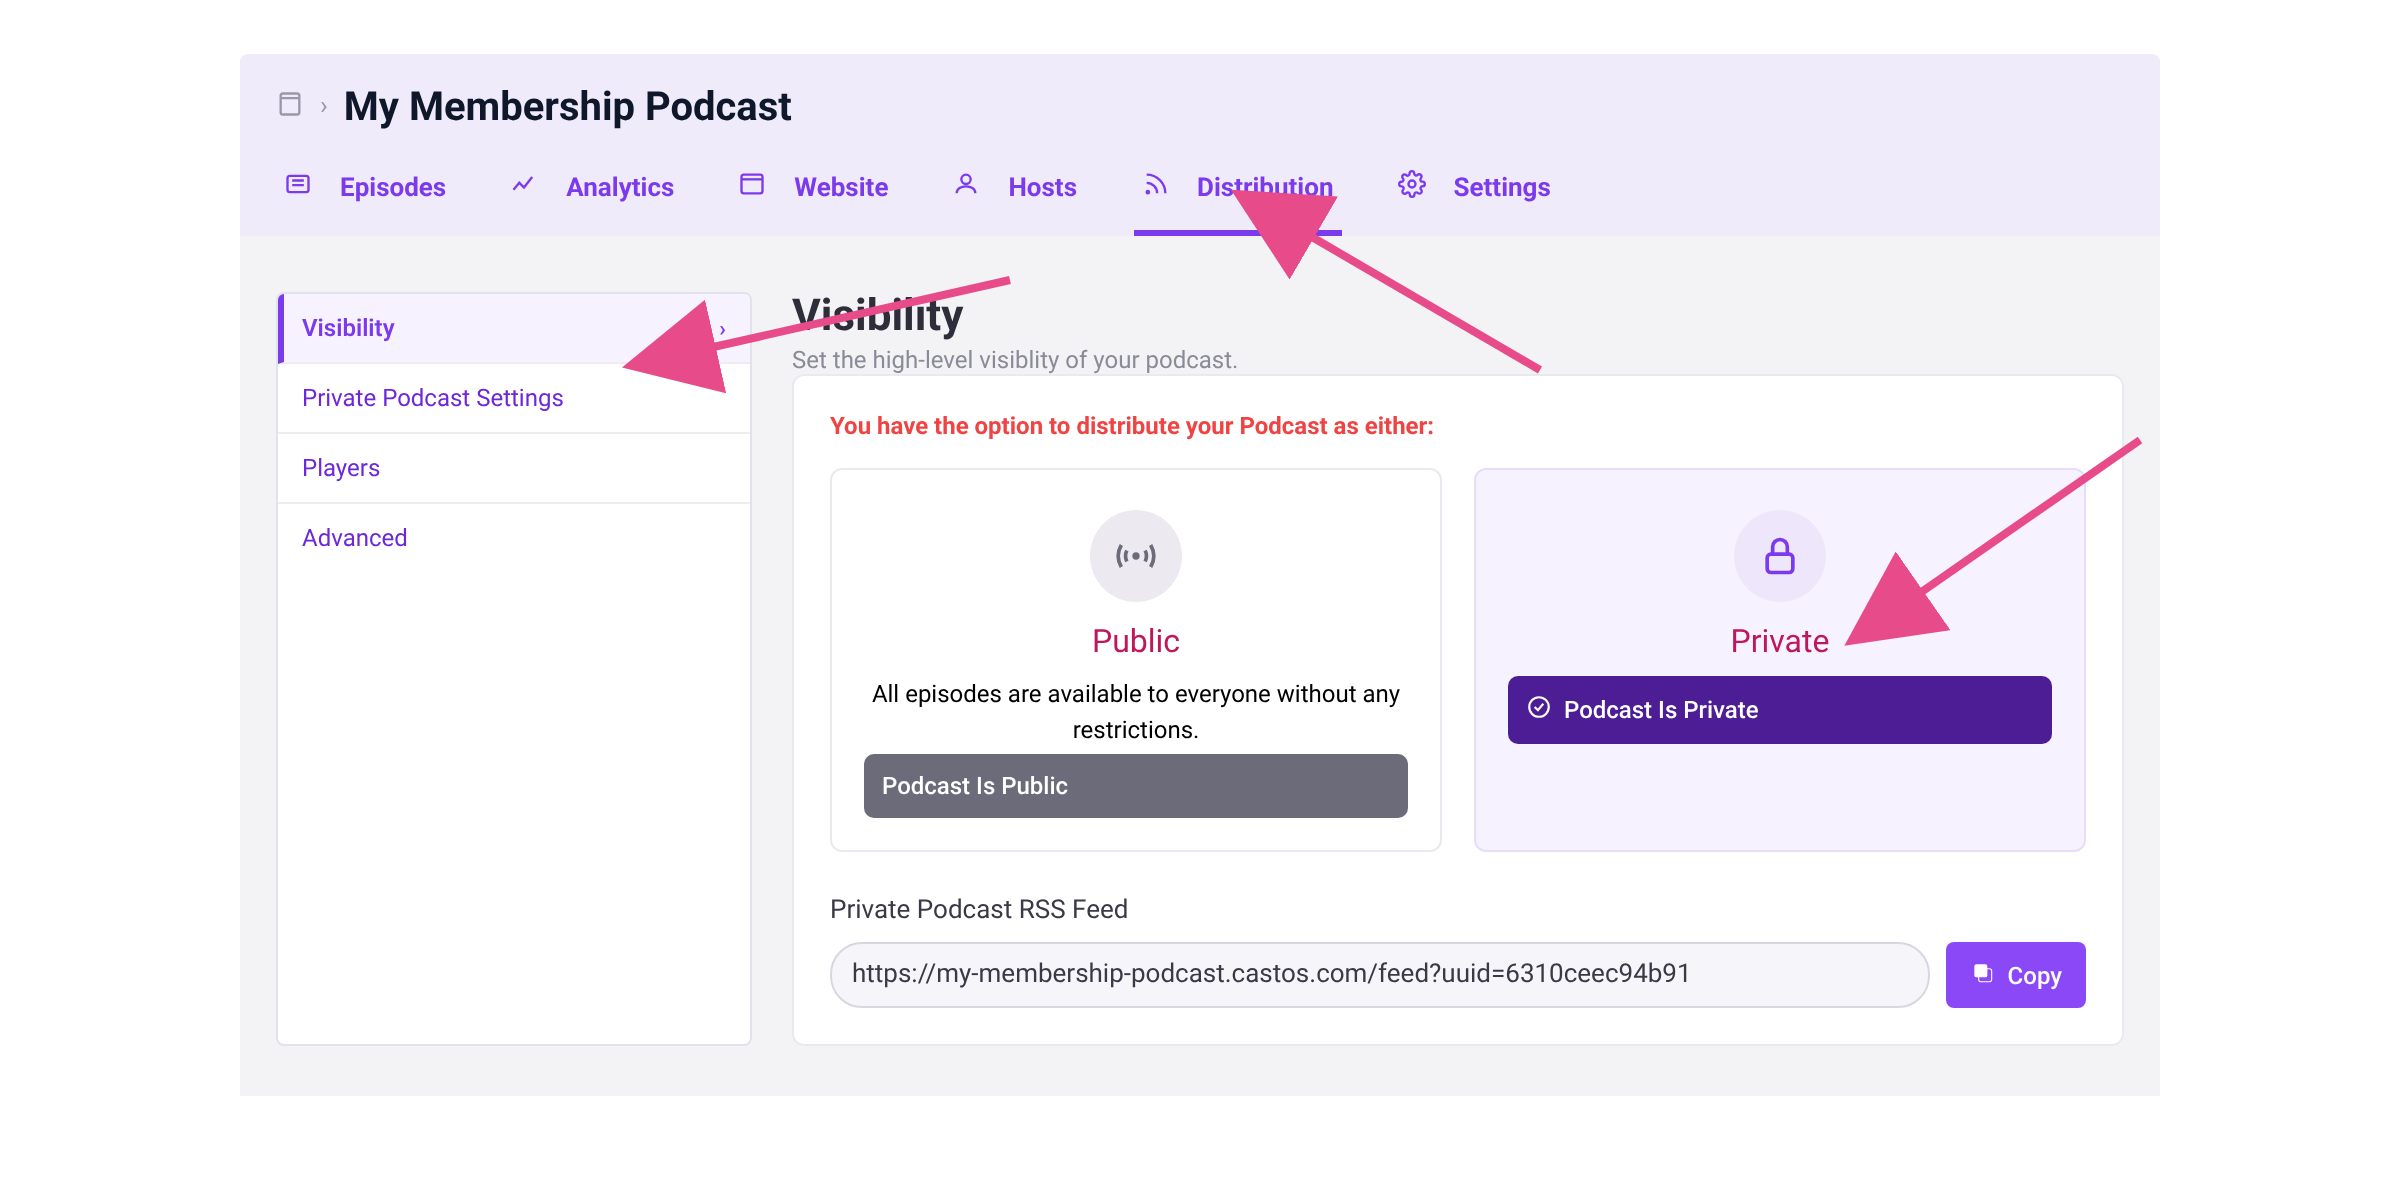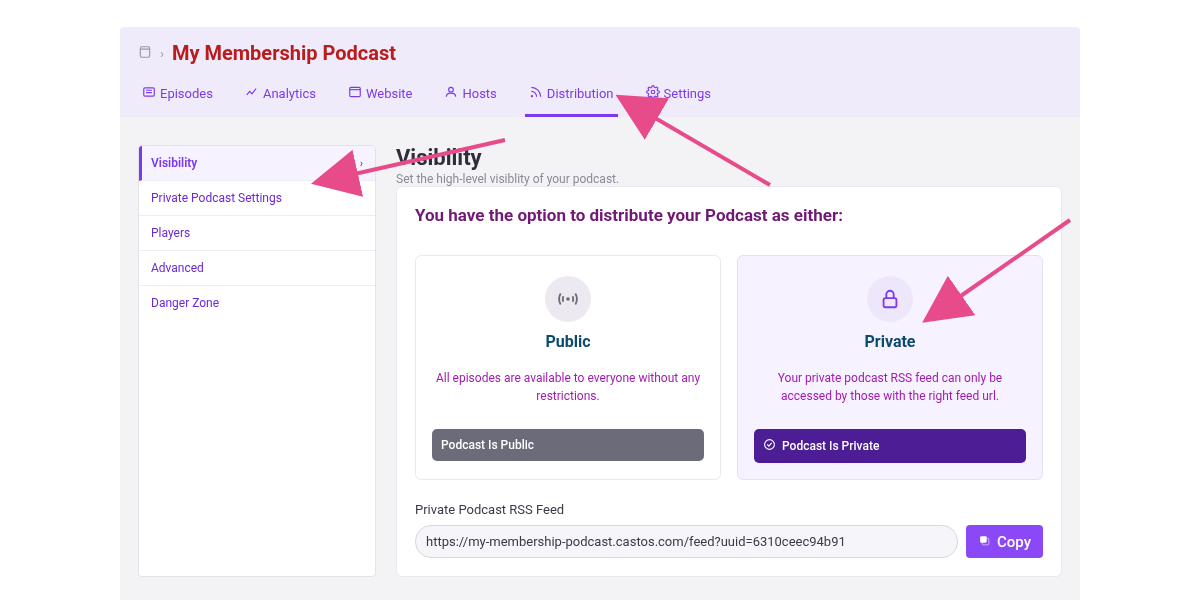--- a/index.html
+++ b/index.html
@@ -2,53 +2,53 @@
 <html><head>
 <meta charset="utf-8">
 <style>
   * { box-sizing: border-box; margin: 0; padding: 0; font-family: -apple-system, BlinkMacSystemFont, 'Segoe UI', Roboto, sans-serif; }
   body { background: #fff; width: 1200px; height: 600px; position: relative; }
   .app { position: absolute; left: 120px; top: 27px; width: 960px; background: #f3f3f5; border-radius: 4px; }
   .header { background: #f0ebfb; border-radius: 4px 4px 0 0; padding: 14px 18px 0 18px; }
   .breadcrumb { display: flex; align-items: center; gap: 8px; margin-bottom: 12px; }
   .breadcrumb-icon svg { width: 14px; height: 14px; stroke: #9a98a8; fill: none; stroke-width: 2; }
   .breadcrumb-chevron { color: #9a98a8; font-size: 13px; }
-  .breadcrumb-title { font-size: 20px; font-weight: 700; color: #b91c1c; }
+  .breadcrumb-title { font-size: 20px; font-weight: 700; color: #0f172a; }
   .tabs { display: flex; gap: 24px; }
-  .tab { display: flex; align-items: center; gap: 4px; padding: 8px 4px 12px 4px; font-size: 13px; font-weight: 400; color: #7c3aed; cursor: pointer; border-bottom: 3px solid transparent; }
+  .tab { display: flex; align-items: center; gap: 14px; padding: 8px 4px 12px 4px; font-size: 13px; font-weight: 700; color: #7c3aed; cursor: pointer; border-bottom: 3px solid transparent; }
   .tab.active { border-bottom-color: #7c3aed; }
   .tab-icon svg { width: 14px; height: 14px; stroke: #7c3aed; fill: none; stroke-width: 2; }
   .body { display: flex; gap: 20px; padding: 28px 18px 25px 18px; background: #f3f3f5; }
   .sidebar { width: 238px; background: #fff; border: 1px solid #e2e2ea; border-radius: 4px; overflow: hidden; }
   .side-item { display: flex; align-items: center; justify-content: space-between; padding: 10px 12px; font-size: 12px; color: #6d28d9; border-bottom: 1px solid #ececf1; cursor: pointer; }
   .side-item:last-child { border-bottom: none; }
   .side-item.active { background: #f6f2ff; color: #7c3aed; font-weight: 600; border-left: 3px solid #7c3aed; padding-left: 9px; }
   .side-chevron { color: #7c3aed; font-size: 11px; }
   .main { flex: 1; }
   .page-title { font-size: 22px; font-weight: 700; color: #2e2e3a; margin-bottom: 2px; }
   .page-subtitle { font-size: 12px; color: #8a8a98; }
   .card { background: #fff; border: 1px solid #e9e9f0; border-radius: 6px; padding: 18px; }
-  .card-title { font-size: 17px; font-weight: 700; color: #701a75; margin-bottom: 30px; }
+  .card-title { font-size: 12px; font-weight: 700; color: #ef4444; margin-bottom: 14px; }
   .options { display: flex; gap: 16px; margin-bottom: 22px; }
   .option { flex: 1; border: 1px solid #e9e9f0; border-radius: 6px; padding: 20px 16px 16px 16px; text-align: center; }
   .option.private { background: #f6f2ff; border-color: #e6ddfa; }
   .option-icon-wrap { width: 46px; height: 46px; border-radius: 50%; background: #eceaf0; margin: 0 auto 10px auto; display:flex; align-items:center; justify-content:center; }
   .option.private .option-icon-wrap { background: #eee7fb; }
   .option-icon-wrap svg { width: 22px; height: 22px; stroke: #6b6b7a; fill: none; stroke-width: 2; }
   .option.private .option-icon-wrap svg { stroke: #7c3aed; }
-  .option-title { font-size: 16px; font-weight: 700; color: #0c4a6e; margin-bottom: 18px; }
-  .option-desc { font-size: 12px; color: #a21caf; line-height: 1.5; margin-bottom: 24px; min-height: 36px; }
+  .option-title { font-size: 16px; font-weight: 400; color: #be185d; margin-bottom: 8px; }
+  .option-desc { font-size: 12px; color: #000000; line-height: 1.5; margin-bottom: 3px; min-height: 36px; }
   .option-btn { width: 100%; padding: 9px; border-radius: 5px; border: none; font-size: 12px; font-weight: 500; cursor: pointer; display:flex; align-items:center; justify-content:flex-start; gap:6px; }
   .option-btn.gray { background: #6b6b7a; color: #fff; }
   .option-btn.purple { background: #4c1d95; color: #fff; }
   .option-btn svg { width: 13px; height: 13px; stroke: #fff; fill: none; stroke-width: 2; }
   .feed-label { font-size: 13px; color: #3a3a47; margin-bottom: 8px; }
   .feed-row { display:flex; gap: 8px; }
   .feed-input { flex:1; padding: 8px 10px; border: 1px solid #d7d7e1; background: #f6f5f9; border-radius: 16px; font-size: 13px; color: #3a3a47; }
-  .copy-btn { background: #8b48f7; color: #fff; border: none; border-radius: 4px; padding: 0 12px; font-size: 15px; font-weight: 500; cursor: pointer; display:flex; align-items:center; gap:6px; }
+  .copy-btn { background: #8b48f7; color: #fff; border: none; border-radius: 4px; padding: 0 12px; font-size: 12px; font-weight: 500; cursor: pointer; display:flex; align-items:center; gap:6px; }
   .copy-btn svg { width: 13px; height: 13px; stroke: #fff; fill:#fff; }
   
   .arrow { position: absolute; pointer-events: none; }
 </style>
 </head>
 <body>
 
 <div class="app">
   <div class="header">
     <div class="breadcrumb">
@@ -113,23 +113,20 @@
       </div>
       <div class="side-item">
         <span>Private Podcast Settings</span>
       </div>
       <div class="side-item">
         <span>Players</span>
       </div>
       <div class="side-item">
         <span>Advanced</span>
       </div>
-      <div class="side-item">
-        <span>Danger Zone</span>
-      </div>
     </div>
 
     <div class="main">
       <h1 class="page-title">Visibility</h1>
       <p class="page-subtitle">Set the high-level visiblity of your podcast.</p>
 
       <div class="card">
         <div class="card-title">You have the option to distribute your Podcast as either:</div>
 
         <div class="options">
@@ -148,21 +145,20 @@
           </div>
 
           <div class="option private">
             <div class="option-icon-wrap">
               <svg viewBox="0 0 24 24">
                   <rect x="5" y="11" width="14" height="10" rx="2"></rect>
                   <path d="M8 11V7a4 4 0 118 0v4"></path>
                 </svg>
             </div>
             <div class="option-title">Private</div>
-            <div class="option-desc">Your private podcast RSS feed can only be accessed by those with the right feed url.</div>
             <button class="option-btn purple">
               <span><svg viewBox="0 0 24 24">
                     <circle cx="12" cy="12" r="9"></circle>
                     <path d="M8 12l3 3 5-6"></path>
                   </svg></span>
               <span>Podcast Is Private</span>
             </button>
           </div>
         </div>
 

